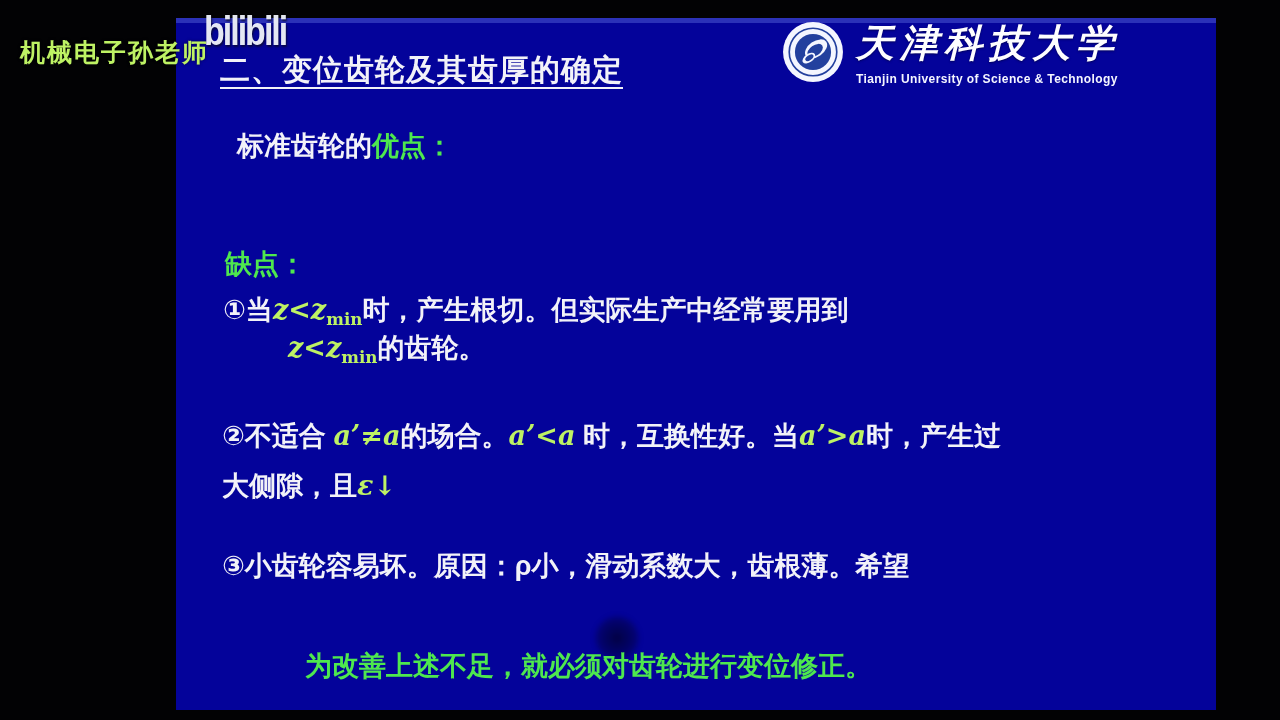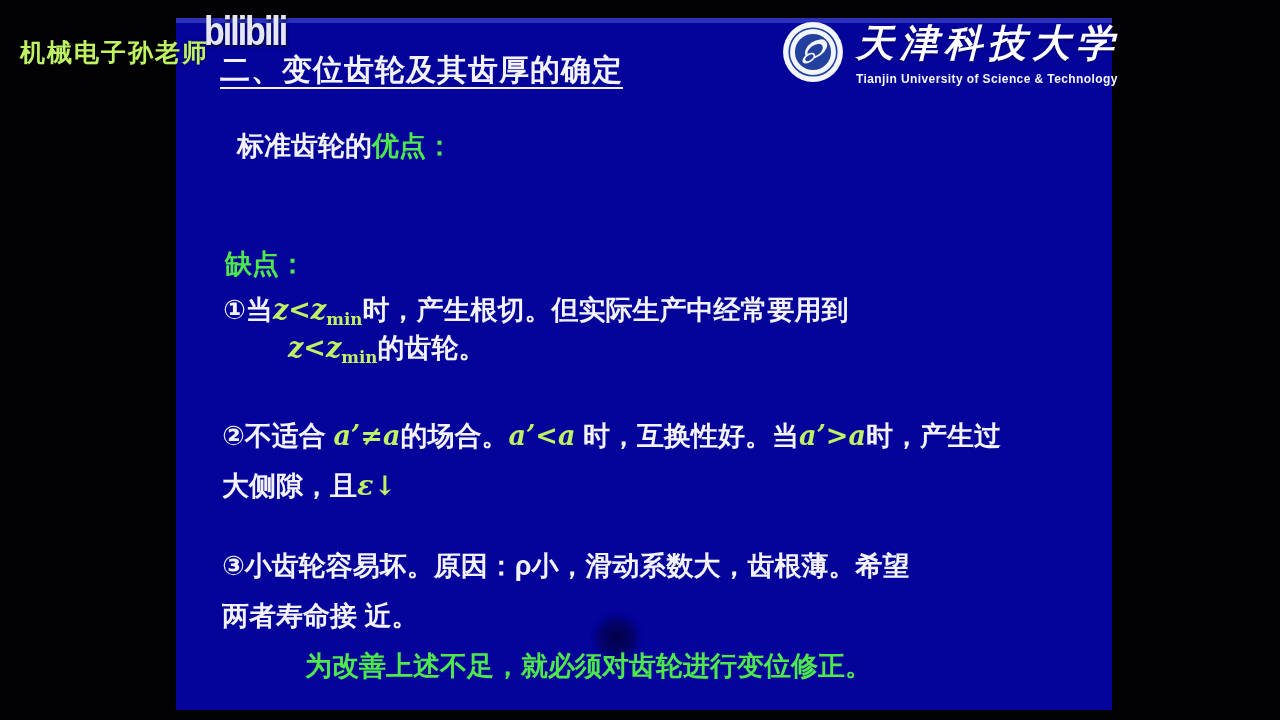--- a/index.html
+++ b/index.html
@@ -14,21 +14,21 @@
   }
   .bili-logo{
     position:absolute;left:204px;top:8px;z-index:6;
     font-size:34px;font-weight:800;letter-spacing:-2px;
     color:rgba(240,243,252,.95);
     text-shadow:1px 2px 2px rgba(10,10,40,.8);
     transform:scaleY(1.18);transform-origin:top left;
   }
   
   .slide{
-    position:absolute;left:176px;top:18px;width:936px;height:692px;
+    position:absolute;left:176px;top:18px;width:1040px;height:692px;
     background:#04039a;z-index:1;
   }
   .slide-topstrip{position:absolute;left:0;top:0;width:100%;height:5px;background:#2b31b8;}
   .line{position:absolute;white-space:nowrap;color:#f2f2f8;font-weight:700;}
   .title{
     left:44px;top:32px;font-size:30px;letter-spacing:1px;
     text-decoration:underline;text-decoration-thickness:2px;text-underline-offset:7px;
   }
   .green{color:#4ee84e;}
   .math{
@@ -83,21 +83,20 @@
     </div>
 
     <div class="line fs27" style="left:46px;top:400px;">
       <span>②不适合 </span><span class="math">a’≠a</span><span>的场合。</span><span class="math">a’&lt;a</span><span> 时，互换性好。当</span><span class="math">a’&gt;a</span><span>时，产生过</span>
     </div>
     <div class="line fs27" style="left:46px;top:450px;">
       <span>大侧隙，且</span><span class="math">ε↓</span>
     </div>
 
     <div class="line fs27" style="left:46px;top:530px;">③小齿轮容易坏。原因：ρ小，滑动系数大，齿根薄。希望</div>
-    <div class="line fs27" style="left:46px;top:580px;">两者寿命接 近。</div>
 
     <div class="blob"></div>
 
     <div class="line fs27 green" style="left:129px;top:630px;">为改善上述不足，就必须对齿轮进行变位修正。</div>
   </div>
 
   <div class="univ">
     <svg class="emblem" viewBox="0 0 60 60">
       <circle cx="30" cy="30" r="29" fill="#f4f6ff"></circle>
       <circle cx="30" cy="30" r="23" fill="none" stroke="#23409e" stroke-width="1.6"></circle>

